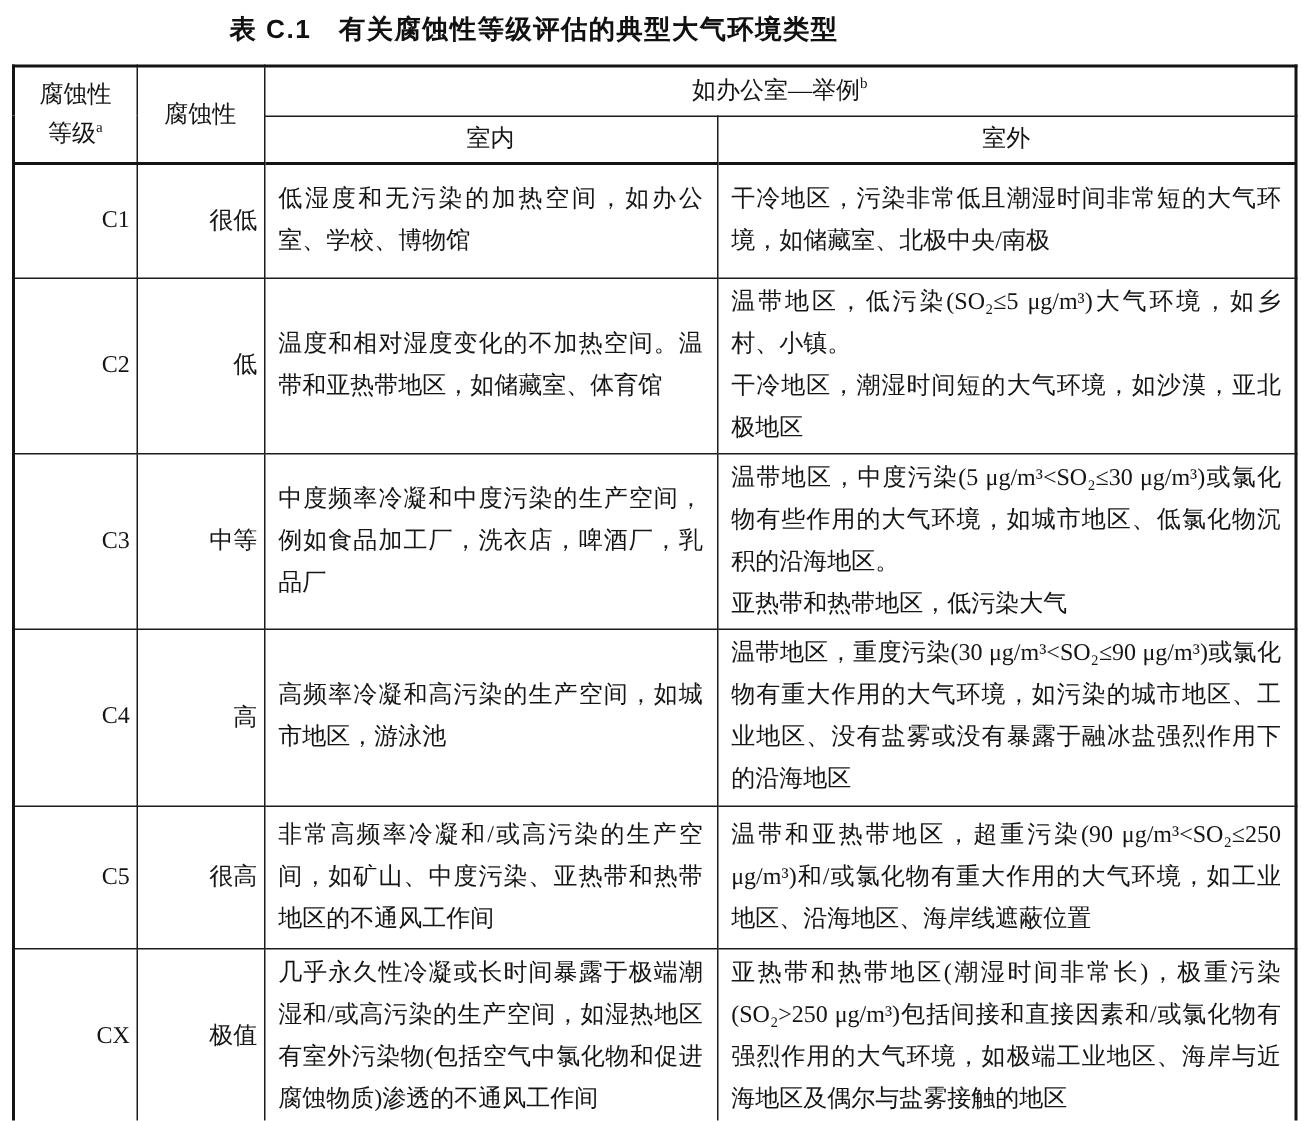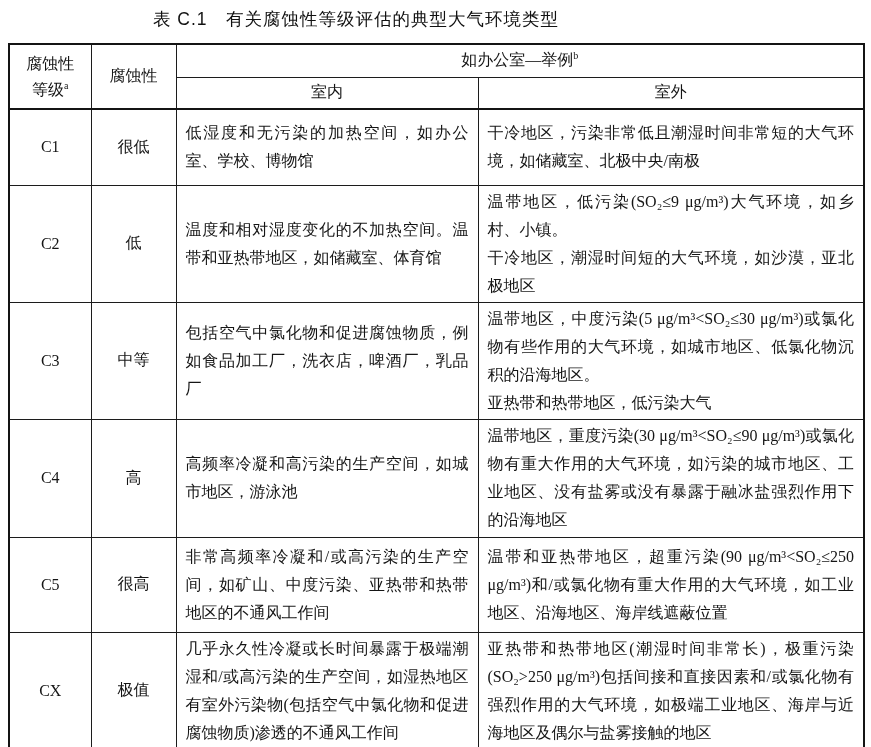--- a/index.html
+++ b/index.html
@@ -16,21 +16,21 @@
     height: 747px;
     color: #151515;
   }
   .doc-title {
     position: absolute;
     top: 7px;
     left: 0;
     width: 712px;
     text-align: center;
     font-family: "Liberation Sans", sans-serif;
-    font-weight: normal;
+    font-weight: bold;
     font-size: 17.5px;
     letter-spacing: 1px;
     color: #111;
   }
   table.corrosion-table {
     position: absolute;
     top: 43px;
     left: 8px;
     width: 855px;
     border-collapse: collapse;
@@ -48,21 +48,21 @@
     border: 2px solid #141414;
   }
   th.hcell {
     font-weight: normal;
     text-align: center;
     vertical-align: middle;
     font-size: 16px;
   }
   .hb { border-bottom: 2px solid #141414 !important; }
   td.center-cell {
-    text-align: center;
+    text-align: right;
     vertical-align: middle;
     padding: 0 4px;
   }
   td.desc-cell {
     text-align: justify;
     vertical-align: middle;
     line-height: 28px;
     padding: 2px 9px;
     white-space: pre-line;
   }
@@ -109,27 +109,27 @@
       <tr class="r-c1">
         <td class="center-cell">C1</td>
         <td class="center-cell">很低</td>
         <td class="desc-cell">低湿度和无污染的加热空间，如办公室、学校、博物馆</td>
         <td class="desc-cell">干冷地区，污染非常低且潮湿时间非常短的大气环境，如储藏室、北极中央/南极</td>
       </tr>
       <tr class="r-c2">
         <td class="center-cell">C2</td>
         <td class="center-cell">低</td>
         <td class="desc-cell">温度和相对湿度变化的不加热空间。温带和亚热带地区，如储藏室、体育馆</td>
-        <td class="desc-cell">温带地区，低污染(SO₂≤9 μg/m³)大气环境，如乡村、小镇。
+        <td class="desc-cell">温带地区，低污染(SO₂≤5 μg/m³)大气环境，如乡村、小镇。
 干冷地区，潮湿时间短的大气环境，如沙漠，亚北极地区</td>
       </tr>
       <tr class="r-c3">
         <td class="center-cell">C3</td>
         <td class="center-cell">中等</td>
-        <td class="desc-cell">包括空气中氯化物和促进腐蚀物质，例如食品加工厂，洗衣店，啤酒厂，乳品厂</td>
+        <td class="desc-cell">中度频率冷凝和中度污染的生产空间，例如食品加工厂，洗衣店，啤酒厂，乳品厂</td>
         <td class="desc-cell">温带地区，中度污染(5 μg/m³&lt;SO₂≤30 μg/m³)或氯化物有些作用的大气环境，如城市地区、低氯化物沉积的沿海地区。
 亚热带和热带地区，低污染大气</td>
       </tr>
       <tr class="r-c4">
         <td class="center-cell">C4</td>
         <td class="center-cell">高</td>
         <td class="desc-cell">高频率冷凝和高污染的生产空间，如城市地区，游泳池</td>
         <td class="desc-cell">温带地区，重度污染(30 μg/m³&lt;SO₂≤90 μg/m³)或氯化物有重大作用的大气环境，如污染的城市地区、工业地区、没有盐雾或没有暴露于融冰盐强烈作用下的沿海地区</td>
       </tr>
       <tr class="r-c5">

